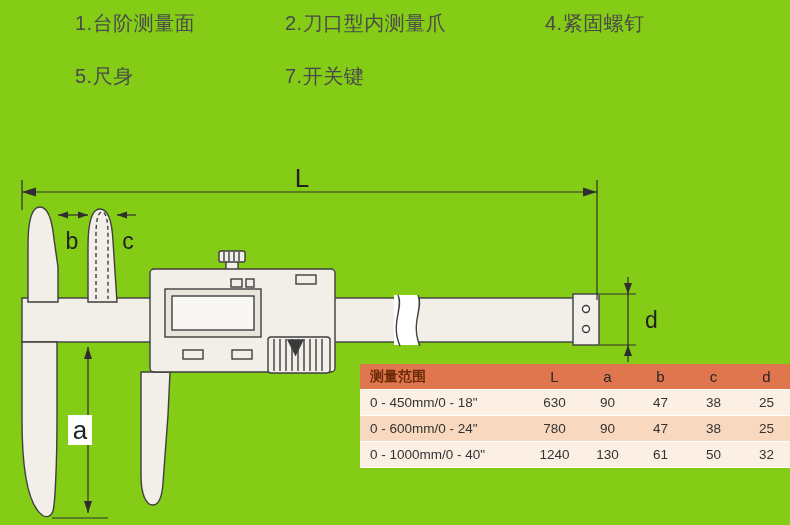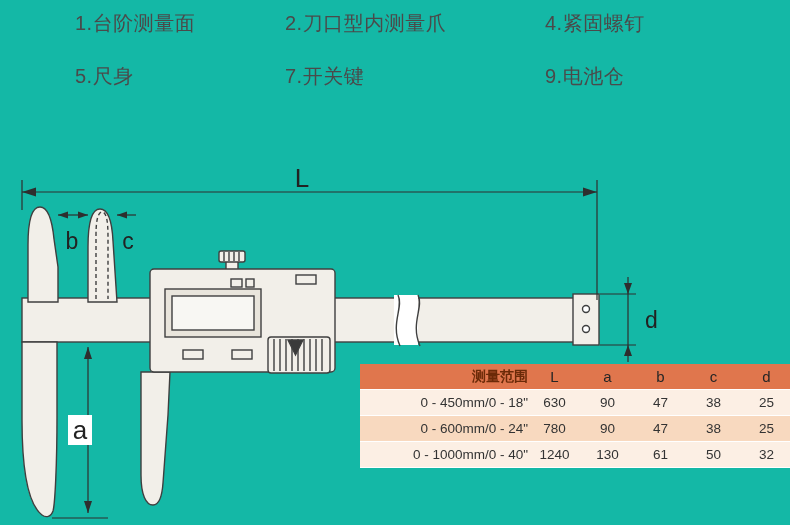--- a/index.html
+++ b/index.html
@@ -1,32 +1,32 @@
 <!DOCTYPE html>
 <html><head>
 <meta charset="utf-8">
 <style>
   html,body{margin:0;padding:0;background:#fff;}
-  #page{position:relative;width:790px;height:525px;background:#14b8a6;overflow:hidden;
+  #page{position:relative;width:790px;height:525px;background:#84cc16;overflow:hidden;
         font-family:"Liberation Sans","DejaVu Sans",sans-serif;}
 
   
   #legend{position:absolute;left:75px;top:10px;display:grid;
           grid-template-columns:210px 260px 1fr;grid-auto-rows:53px;}
   .legend-item{font-size:20px;color:#4a4a4a;letter-spacing:0.5px;white-space:nowrap;}
 
   
   #diagram{position:absolute;left:0;top:165px;}
 
   
   #spec-table{position:absolute;left:360px;top:364px;width:424px;
               border-collapse:collapse;table-layout:fixed;}
   #spec-table th,#spec-table td{height:25px;padding:0;font-weight:normal;
               border-bottom:1px solid #ffffff;}
-  #spec-table .col-range{width:158px;text-align:right;padding-left:10px;}
+  #spec-table .col-range{width:158px;text-align:left;padding-left:10px;}
   #spec-table .col-num{width:53px;text-align:center;}
   #spec-table thead tr{background:#e0764d;}
   #spec-table thead .col-range{color:#6b2a08;font-weight:bold;font-size:14px;}
   #spec-table thead .col-num{color:#262626;font-size:15px;}
   #spec-table tbody td{font-size:13.5px;color:#333;}
   #spec-table tbody tr.row-light{background:#fcefe4;}
   #spec-table tbody tr.row-dark{background:#f8d9bf;}
 
   .dim-text{font-size:23px;fill:#222;}
   .dim-text-big{font-size:26px;fill:#222;}
@@ -35,21 +35,20 @@
 <body>
 
 <div id="page">
 
   <div id="legend">
     <div class="legend-item">1.台阶测量面</div>
     <div class="legend-item">2.刀口型内测量爪</div>
     <div class="legend-item">4.紧固螺钉</div>
     <div class="legend-item">5.尺身</div>
     <div class="legend-item">7.开关键</div>
-    <div class="legend-item">9.电池仓</div>
   </div>
 
   <svg id="diagram" width="790" height="360" viewBox="0 0 790 360">
     <g stroke="#3f3f3f" stroke-width="1.4" fill="#f2efe9">
 
       <rect x="22" y="133" width="570" height="44"></rect>
 
       <rect x="394" y="130" width="24" height="50" fill="#ffffff" stroke="none"></rect>
       <path d="M398,130 C404,142 390,158 400,181" fill="none"></path>
       <path d="M418,130 C424,142 410,158 420,181" fill="none"></path>

